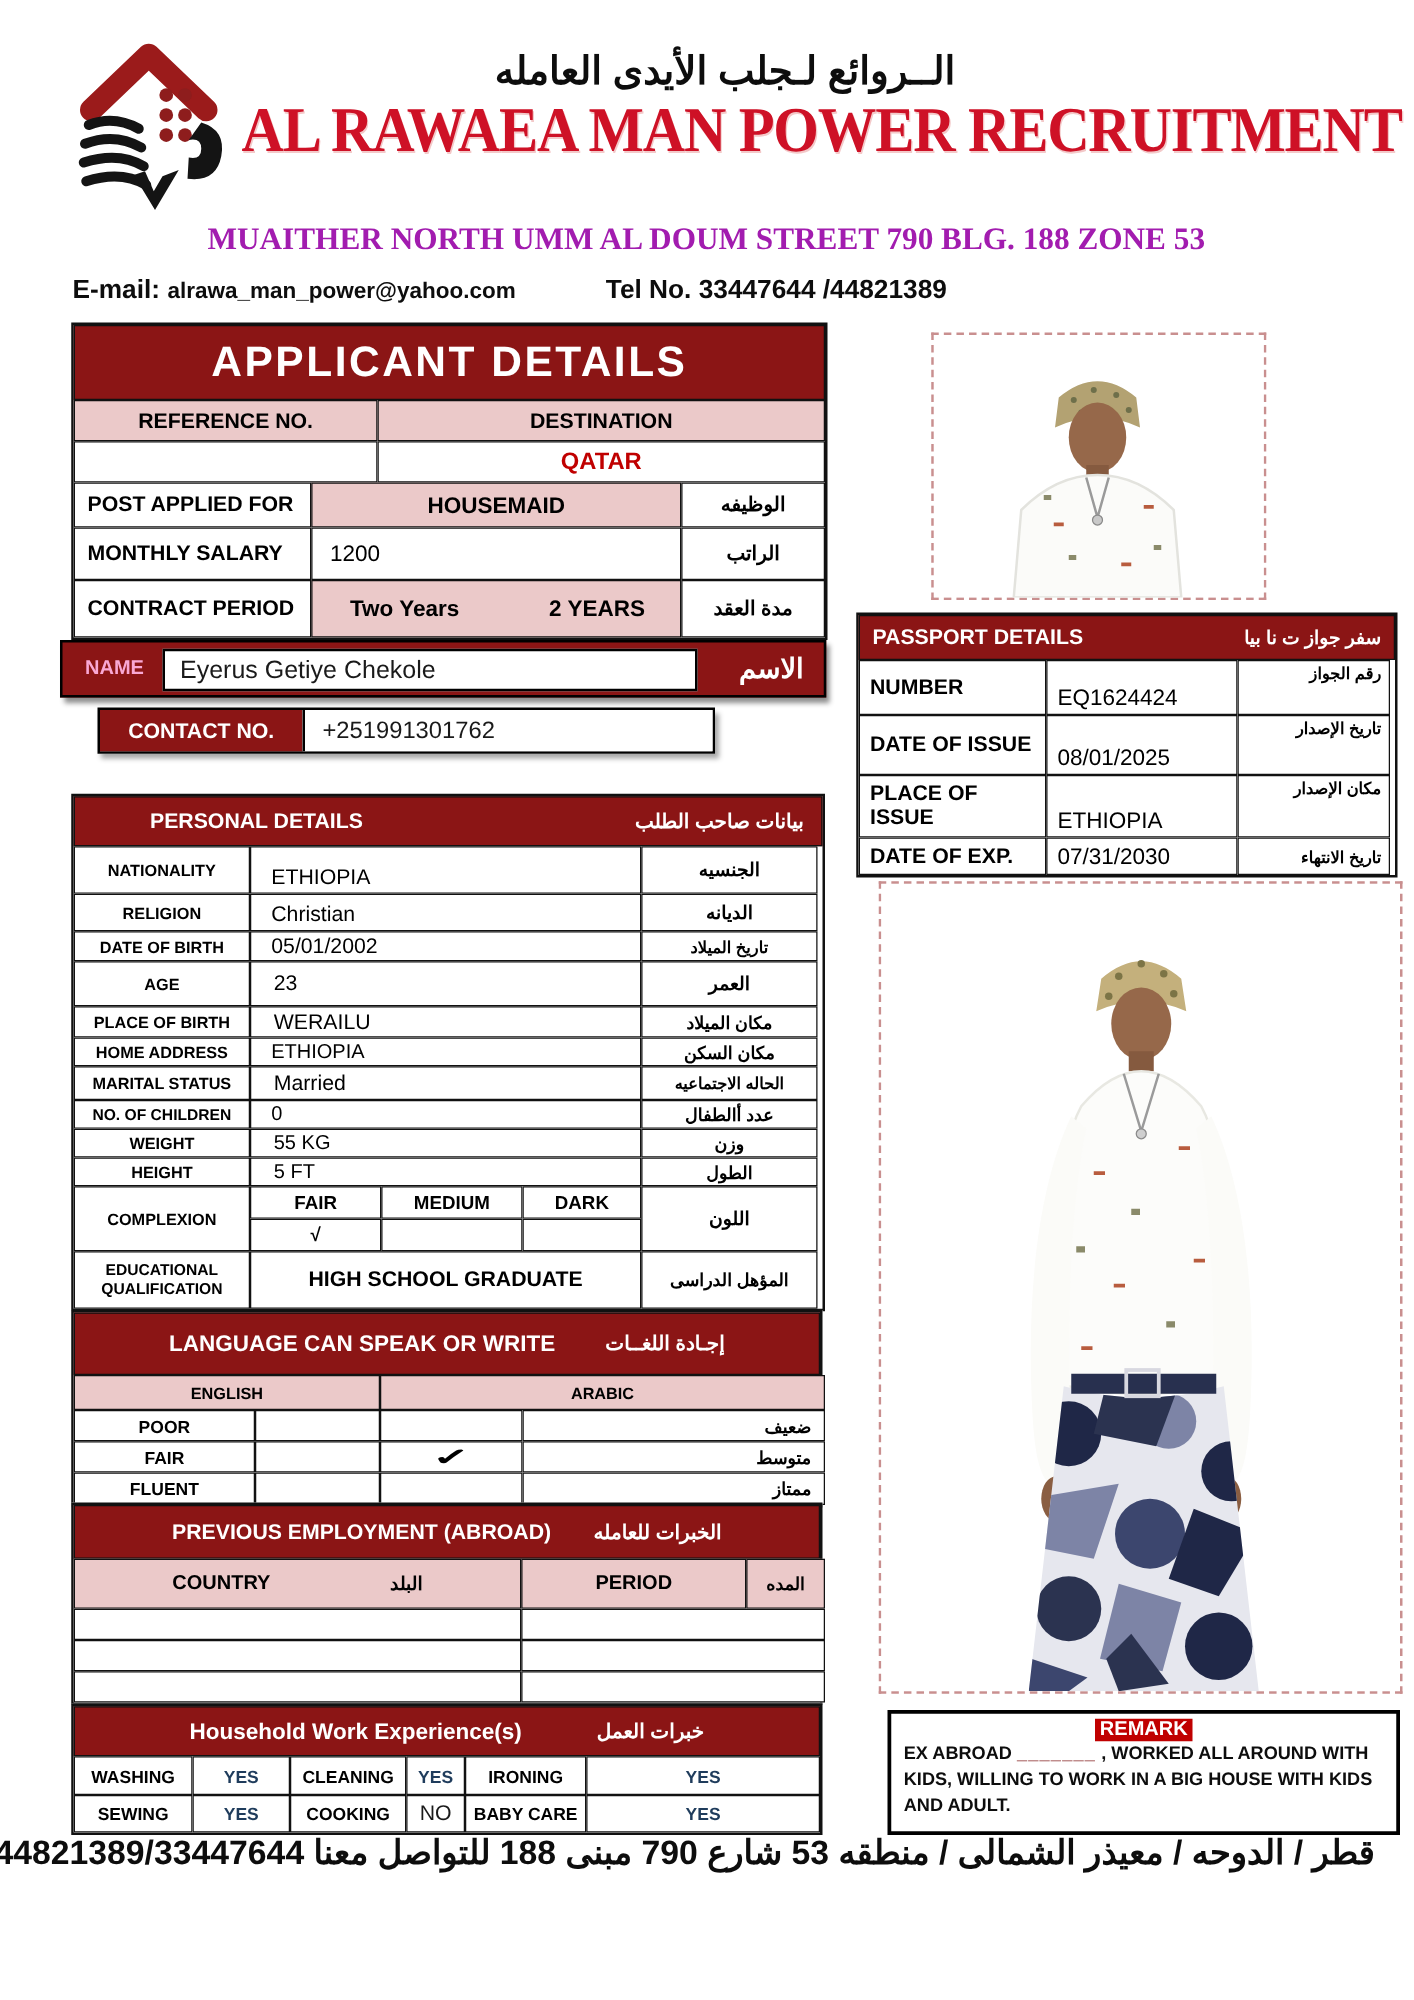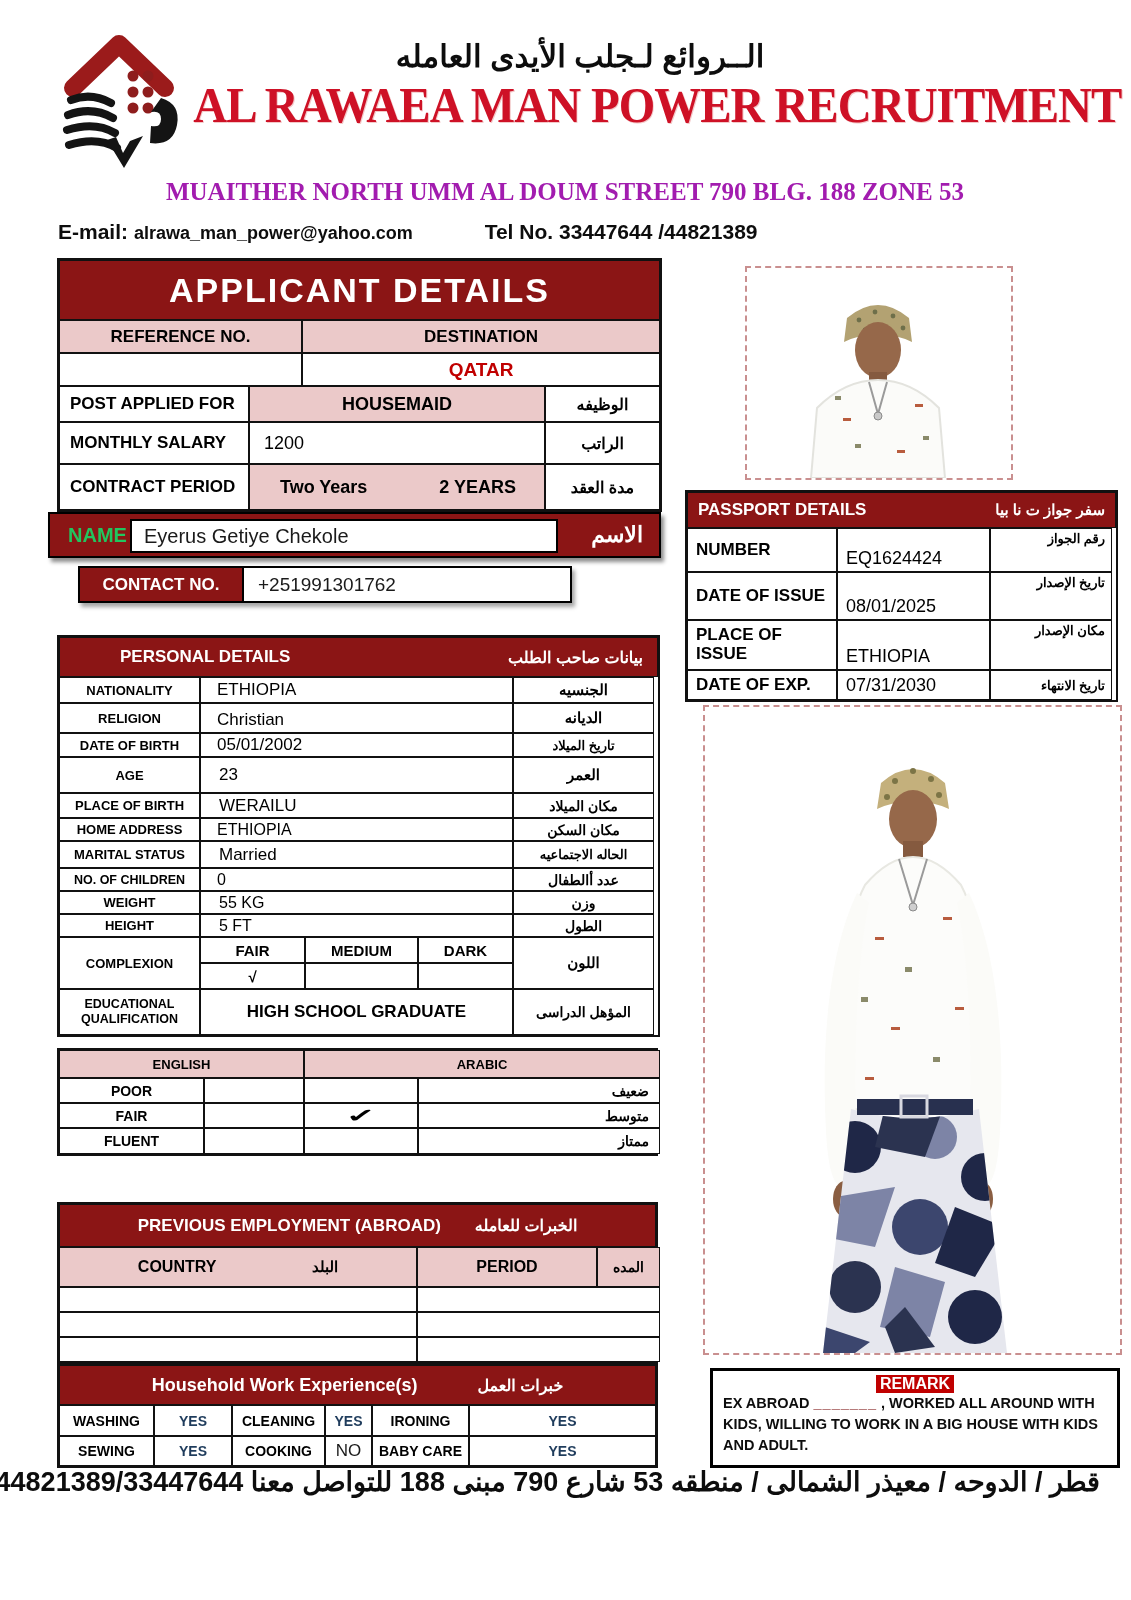--- a/index.html
+++ b/index.html
@@ -147,21 +147,21 @@
         </g>
       <g fill="#8a8a6a">
           <rect x="108" y="176" width="6" height="4"></rect>
           <rect x="176" y="168" width="6" height="4"></rect>
           <rect x="88" y="128" width="6" height="4"></rect>
         </g>
     </svg>
   </div>
 
   <div class="abs namebar">
-    <span style="color:#22c55e; font-weight:bold; font-size:20px; margin-left:18px;">NAME</span>
+    <span style="color:#f9a8d4; font-weight:bold; font-size:16px; margin-left:18px;">NAME</span>
     <div class="nameinput">Eyerus Getiye Chekole</div>
     <span style="position:absolute; right:16px; color:#fff; font-weight:bold; font-size:22px; direction:rtl;">الاسم</span>
   </div>
 
   <div class="abs contactbar">
     <div class="contact-l">CONTACT NO.</div>
     <div class="contact-v">+251991301762</div>
   </div>
 
   <div class="tbl" style="left:685px; top:490px; width:433px;">
@@ -193,21 +193,21 @@
     </div>
   </div>
 
   <div class="tbl" style="left:57px; top:635px; width:603px;">
     <div class="row" style="grid-template-columns:1fr; height:40px;">
       <div class="c hdrbar" style="justify-content:space-between; padding:0 14px 0 60px;">
         <span class="bold" style="font-size:17px;">PERSONAL DETAILS</span>
         <span class="bold" style="font-size:16px; direction:rtl;">بيانات صاحب الطلب</span>
       </div>
     </div>
-    <div class="row" style="grid-template-columns:141px 313px 141px; height:26px;">
+    <div class="row" style="grid-template-columns:141px 313px 141px; height:38px;">
       <div class="c ctr bold" style="font-size:13px;">NATIONALITY</div>
       <div class="c vlow" style="font-size:17px; padding-left:16px;">ETHIOPIA</div>
       <div class="c ctr arlbl" style="font-size:15px;">الجنسيه</div>
     </div>
     <div class="row" style="grid-template-columns:141px 313px 141px; height:30px;">
       <div class="c ctr bold" style="font-size:13px;">RELIGION</div>
       <div class="c vlow" style="font-size:17px; padding-left:16px;">Christian</div>
       <div class="c ctr arlbl" style="font-size:15px;">الديانه</div>
     </div>
     <div class="row" style="grid-template-columns:141px 313px 141px; height:24px;">
@@ -322,20 +322,26 @@
         <path d="M120,620 L165,635 L150,646 L115,646 Z" fill="#3c466e"></path>
         <circle cx="205,640" r="0"></circle>
         <path d="M200,600 L230,640 L190,646 L180,620 Z" fill="#2b3350"></path>
       </g>
       <rect x="152" y="392" width="116" height="16" fill="#28304f"></rect>
       <rect x="196" y="389" width="26" height="21" fill="none" stroke="#d8d8e0" stroke-width="3"></rect>
     </svg>
   </div>
 
   <div class="tbl" style="left:57px; top:1048px; width:601px;">
+    <div class="row" style="grid-template-columns:1fr; height:50px;">
+      <div class="c hdrbar ctr" style="gap:40px;">
+        <span class="bold" style="font-size:18px;">LANGUAGE CAN SPEAK OR WRITE</span>
+        <span class="bold" style="font-size:16px; direction:rtl;">إجـادة اللغــات</span>
+      </div>
+    </div>
     <div class="row" style="grid-template-columns:245px 356px; height:28px;">
       <div class="c pinkc ctr bold" style="font-size:13px;">ENGLISH</div>
       <div class="c pinkc ctr bold" style="font-size:13px;">ARABIC</div>
     </div>
     <div class="row" style="grid-template-columns:145px 100px 114px 242px; height:25px;">
       <div class="c ctr bold" style="font-size:14px;">POOR</div>
       <div class="c ctr"></div>
       <div class="c ctr"></div>
       <div class="c arlbl" style="font-size:14px; justify-content:flex-start; padding-right:10px;">ضعيف</div>
     </div>

